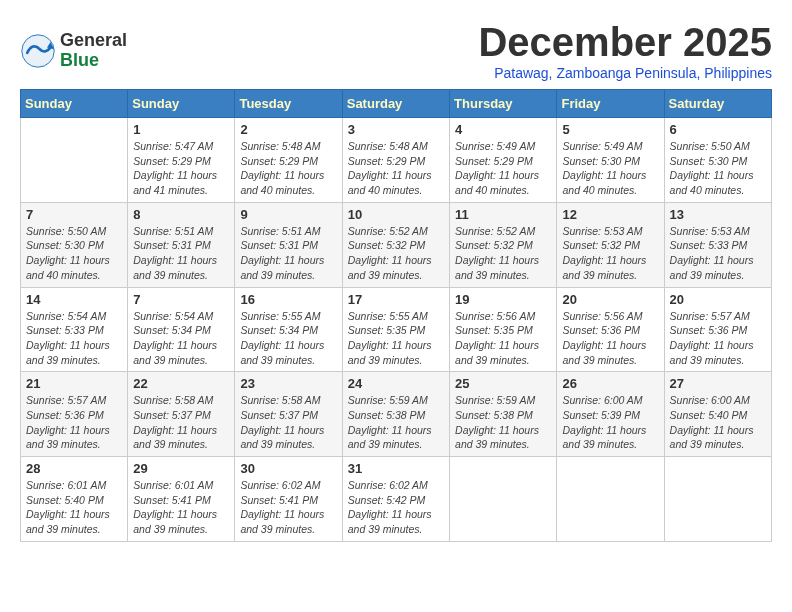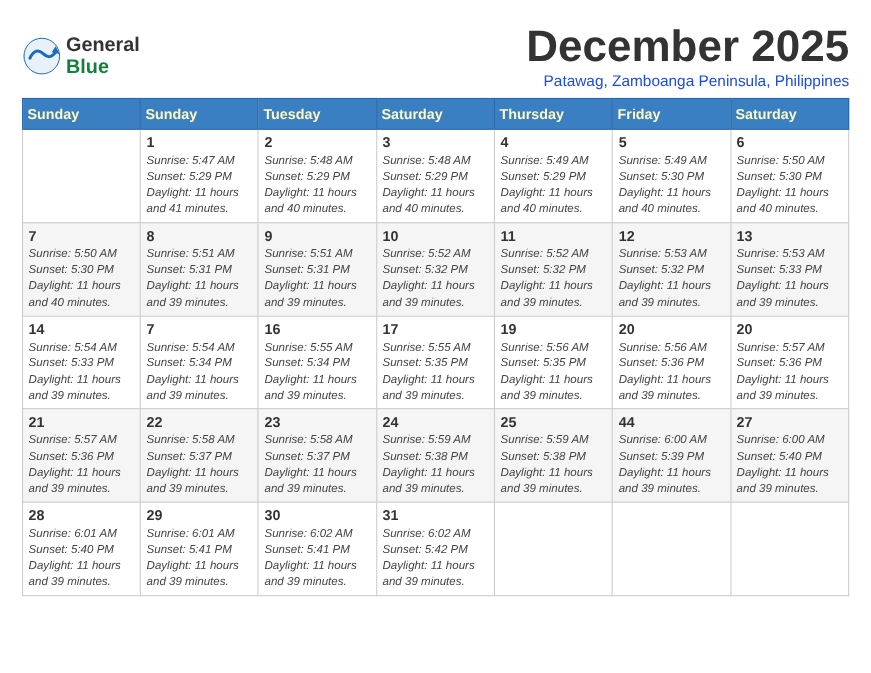--- a/index.html
+++ b/index.html
@@ -230,21 +230,21 @@
           </td>
           <td>
             <span class="day-number">24</span>
             <div class="day-info">Sunrise: 5:59 AM<br>Sunset: 5:38 PM<br>Daylight: 11 hours<br>and 39 minutes.</div>
           </td>
           <td>
             <span class="day-number">25</span>
             <div class="day-info">Sunrise: 5:59 AM<br>Sunset: 5:38 PM<br>Daylight: 11 hours<br>and 39 minutes.</div>
           </td>
           <td>
-            <span class="day-number">44</span>
+            <span class="day-number">26</span>
             <div class="day-info">Sunrise: 6:00 AM<br>Sunset: 5:39 PM<br>Daylight: 11 hours<br>and 39 minutes.</div>
           </td>
           <td>
             <span class="day-number">27</span>
             <div class="day-info">Sunrise: 6:00 AM<br>Sunset: 5:40 PM<br>Daylight: 11 hours<br>and 39 minutes.</div>
           </td>
         </tr>
         <tr>
           <td>
             <span class="day-number">28</span>

